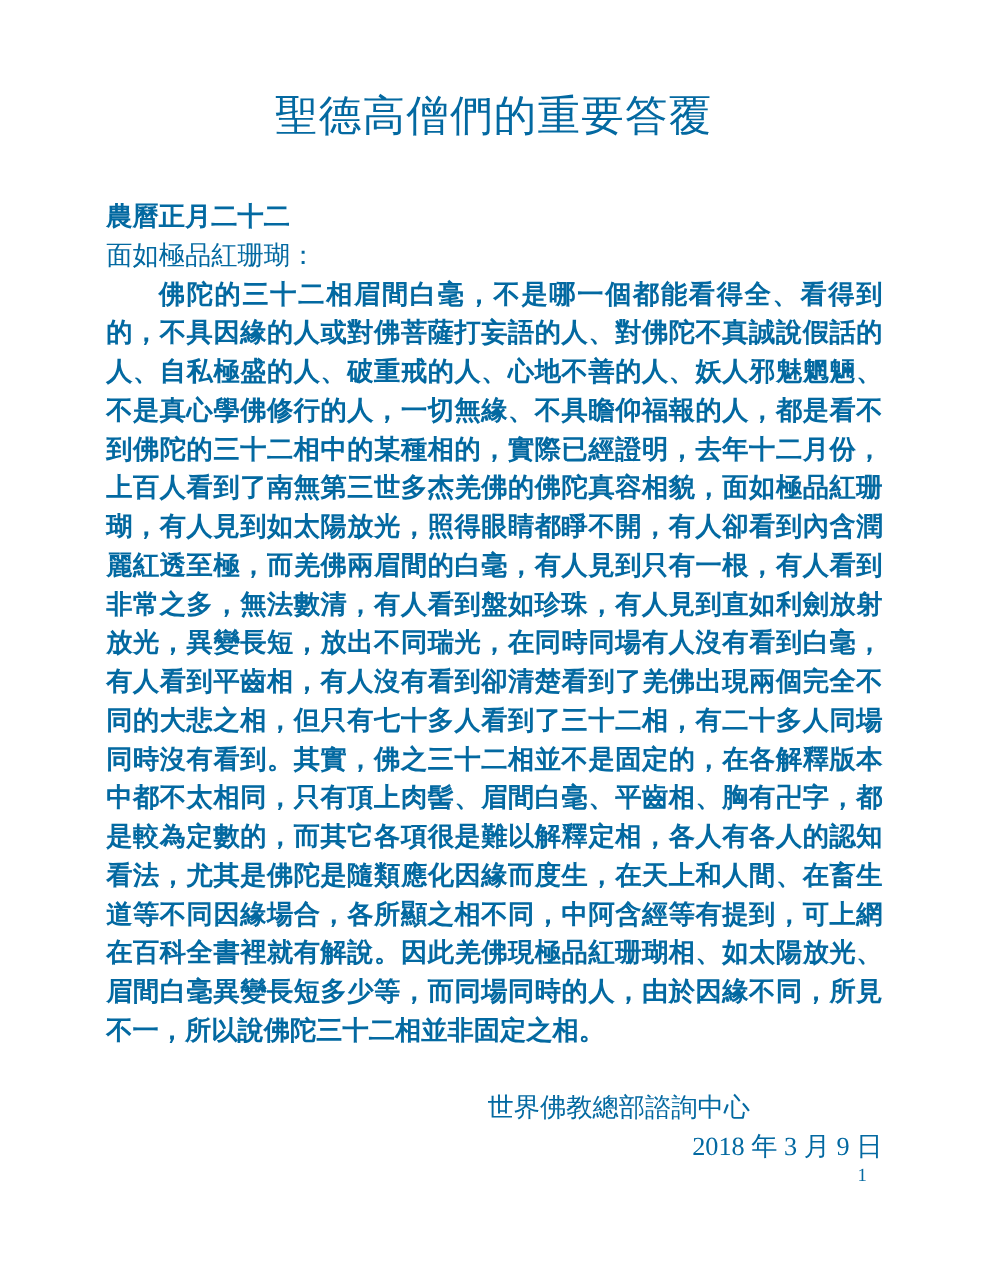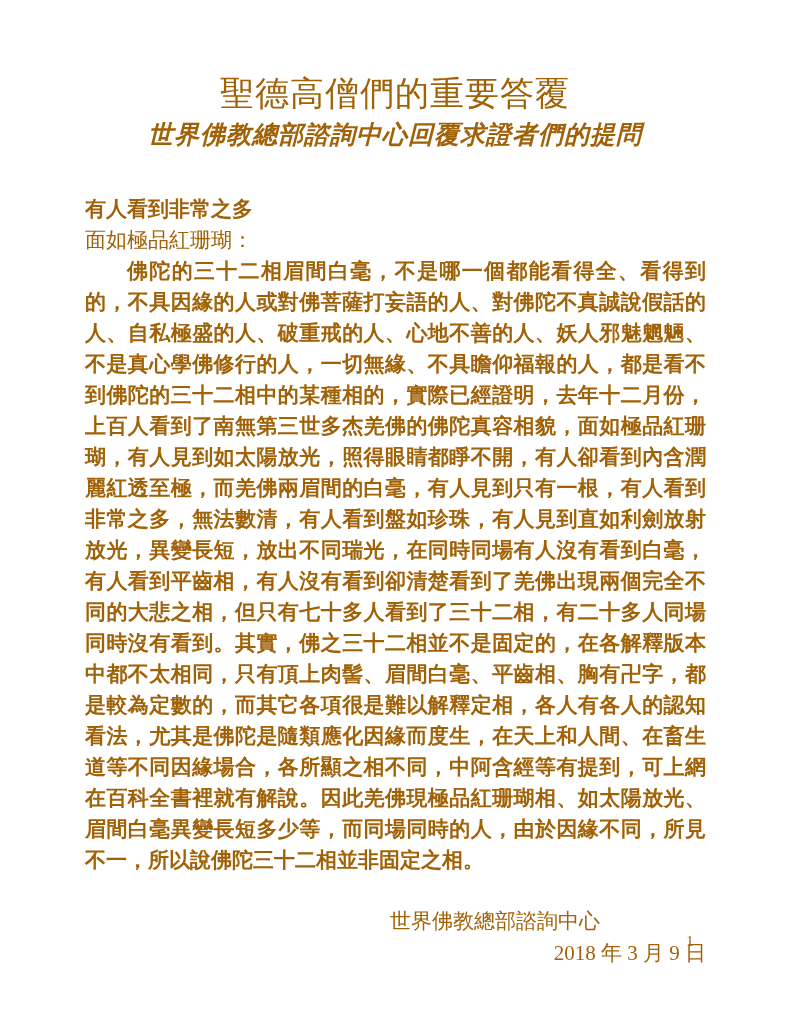--- a/index.html
+++ b/index.html
@@ -5,21 +5,21 @@
   html, body {
     margin: 0;
     padding: 0;
     background: #ffffff;
   }
   .page {
     position: relative;
     width: 790px;
     height: 1022px;
     background: #ffffff;
-    color: #a16207;
+    color: #0369a1;
     font-family: "Liberation Serif", "DejaVu Serif", serif;
     overflow: hidden;
   }
   .doc-title {
     padding-top: 74px;
     text-align: center;
     font-size: 34px;
     line-height: 40px;
     font-weight: 400;
     letter-spacing: 1px;
@@ -46,43 +46,42 @@
   }
   .body-paragraph {
     margin: 0;
     text-align: justify;
     text-indent: 2em;
     font-weight: 700;
   }
   .signature {
     margin-top: 31px;
   }
-  .signature .sig-line-1 { margin-left: 305px; font-family: Liberation Mono, monospace; }
+  .signature .sig-line-1 { margin-left: 305px; }
   .signature .sig-line-2 { margin-left: 378px; }
   .signature .sig-line-3 { margin-left: 412px; text-align: right; }
   .page-number {
     position: absolute;
     left: 686px;
     top: 932px;
     font-size: 15px;
     line-height: 18px;
   }
 </style>
 </head>
 <body>
 
 <div class="page">
 
   <div class="doc-title">聖德高僧們的重要答覆</div>
 
-  <div class="doc-subtitle">世界佛教總部諮詢中心回覆求證者們的提問</div>
 
   <div class="content">
 
-    <div class="date-heading">有人看到非常之多</div>
+    <div class="date-heading">農曆正月二十二</div>
 
     <div class="answer-heading">面如極品紅珊瑚：</div>
 
     <p class="body-paragraph">佛陀的三十二相眉間白毫，不是哪一個都能看得全、看得到的，不具因緣的人或對佛菩薩打妄語的人、對佛陀不真誠說假話的人、自私極盛的人、破重戒的人、心地不善的人、妖人邪魅魍魎、不是真心學佛修行的人，一切無緣、不具瞻仰福報的人，都是看不到佛陀的三十二相中的某種相的，實際已經證明，去年十二月份，上百人看到了南無第三世多杰羌佛的佛陀真容相貌，面如極品紅珊瑚，有人見到如太陽放光，照得眼睛都睜不開，有人卻看到內含潤麗紅透至極，而羌佛兩眉間的白毫，有人見到只有一根，有人看到非常之多，無法數清，有人看到盤如珍珠，有人見到直如利劍放射放光，異變長短，放出不同瑞光，在同時同場有人沒有看到白毫，有人看到平齒相，有人沒有看到卻清楚看到了羌佛出現兩個完全不同的大悲之相，但只有七十多人看到了三十二相，有二十多人同場同時沒有看到。其實，佛之三十二相並不是固定的，在各解釋版本中都不太相同，只有頂上肉髻、眉間白毫、平齒相、胸有卍字，都是較為定數的，而其它各項很是難以解釋定相，各人有各人的認知看法，尤其是佛陀是隨類應化因緣而度生，在天上和人間、在畜生道等不同因緣場合，各所顯之相不同，中阿含經等有提到，可上網在百科全書裡就有解說。因此羌佛現極品紅珊瑚相、如太陽放光、眉間白毫異變長短多少等，而同場同時的人，由於因緣不同，所見不一，所以說佛陀三十二相並非固定之相。</p>
 
     <div class="signature">
       <div class="sig-line-1">世界佛教總部諮詢中心</div>
       <div class="sig-line-3">2018 年 3 月 9 日</div>
     </div>
 

